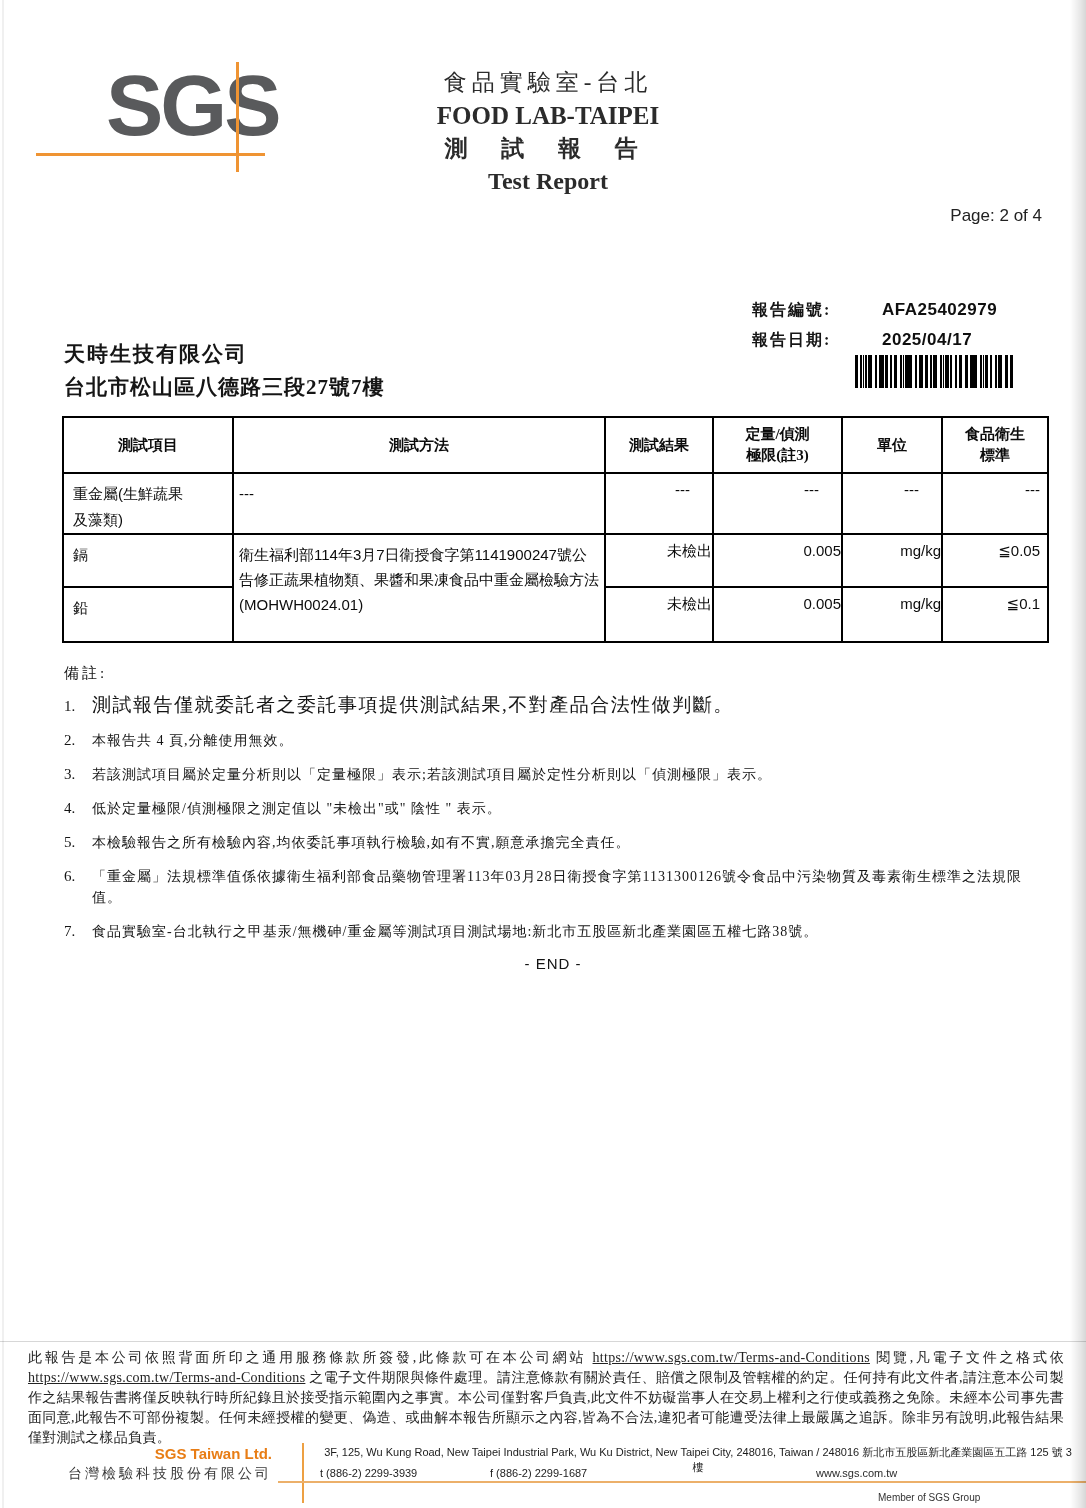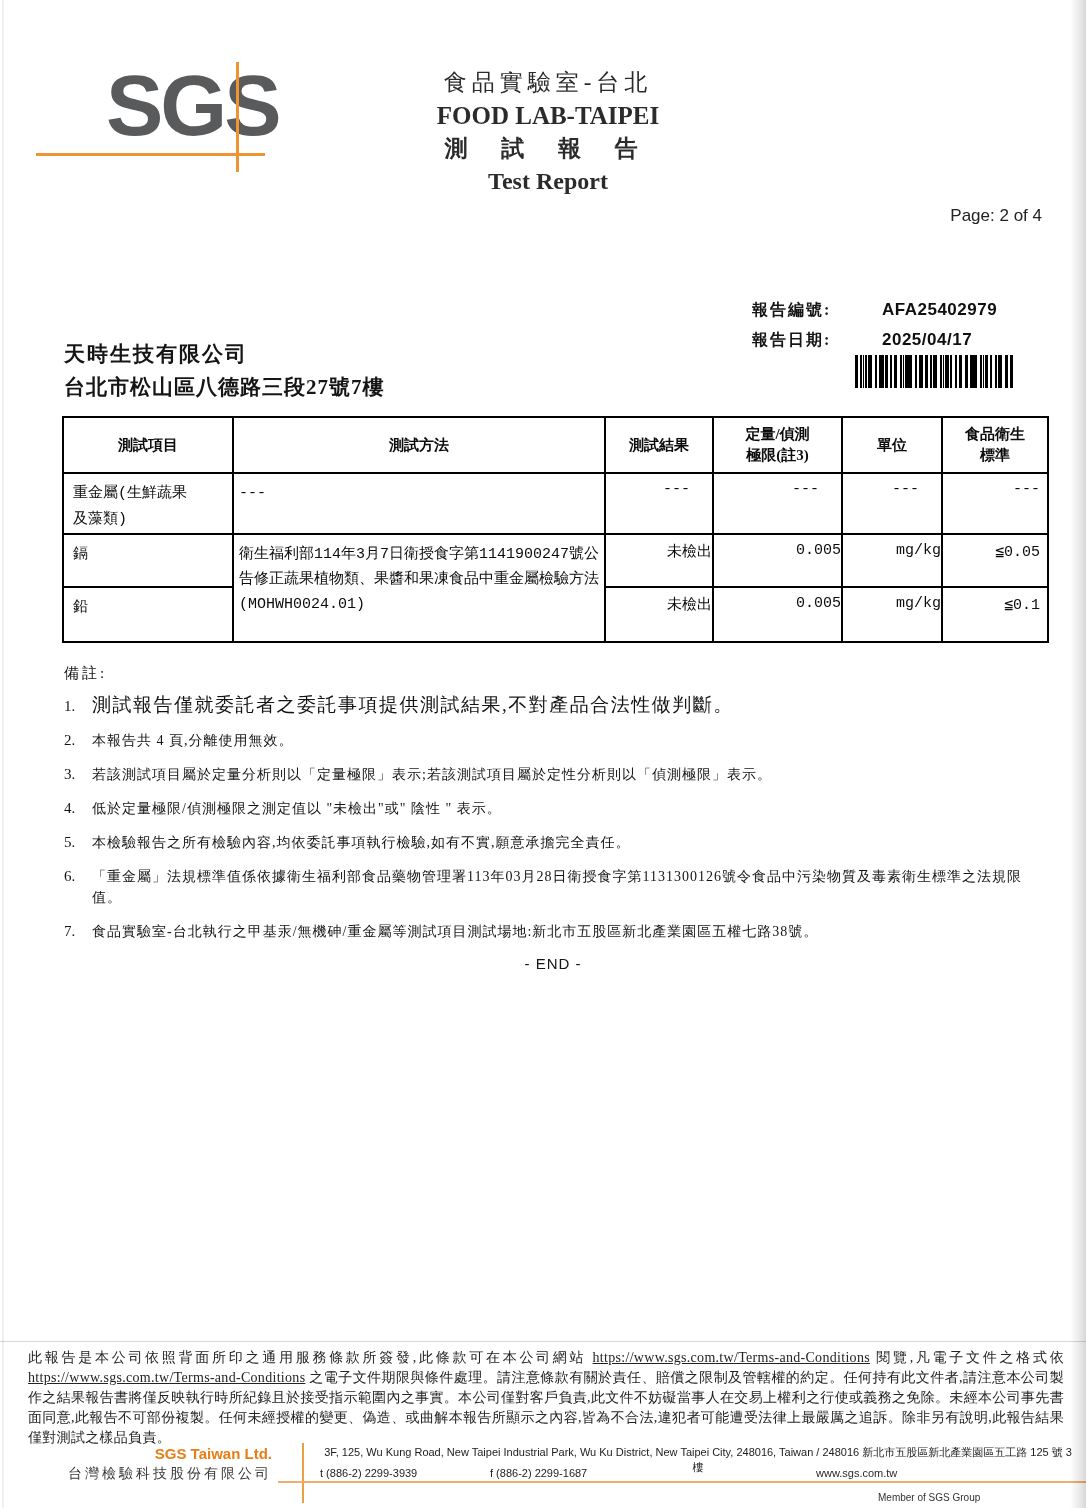--- a/index.html
+++ b/index.html
@@ -39,21 +39,21 @@
     background-image:
       repeating-linear-gradient(90deg,#000 0 2px, rgba(0,0,0,0) 2px 5px),
       repeating-linear-gradient(90deg,#000 0 1px, rgba(0,0,0,0) 1px 8px),
       repeating-linear-gradient(90deg,#000 0 3px, rgba(0,0,0,0) 3px 13px); }
 
   
   table.results { position:absolute; left:62px; top:416px; width:985px; border-collapse:collapse; table-layout:fixed;
     font-size:15px; color:#0c0c0c; }
   table.results th, table.results td { border:2px solid #000; }
   table.results th { font-family:"Liberation Serif",serif; font-weight:700; font-size:15px; text-align:center; vertical-align:middle; height:56px; line-height:21px; }
-  table.results td { font-family:Liberation Mono, monospace; vertical-align:top; padding-top:7px; }
+  table.results td { font-family:Liberation Sans, sans-serif; vertical-align:top; padding-top:7px; }
   td.item  { text-align:left; padding-left:9px; padding-right:44px; line-height:26px; }
   td.method{ text-align:left; padding-left:5px; padding-right:4px; line-height:25px; }
   td.c { text-align:right; }
   td.rr { text-align:right; padding-right:22px; }
   td.std { text-align:right; padding-right:7px; }
   tr.r1 { height:57px; } tr.r2 { height:53px; } tr.r3 { height:55px; }
 
   
   .notes { position:absolute; left:64px; top:664px; width:978px; font-family:"Liberation Serif",serif; color:#141414; }
   .notes .caption { font-size:15px; letter-spacing:3px; margin-bottom:9px; }

